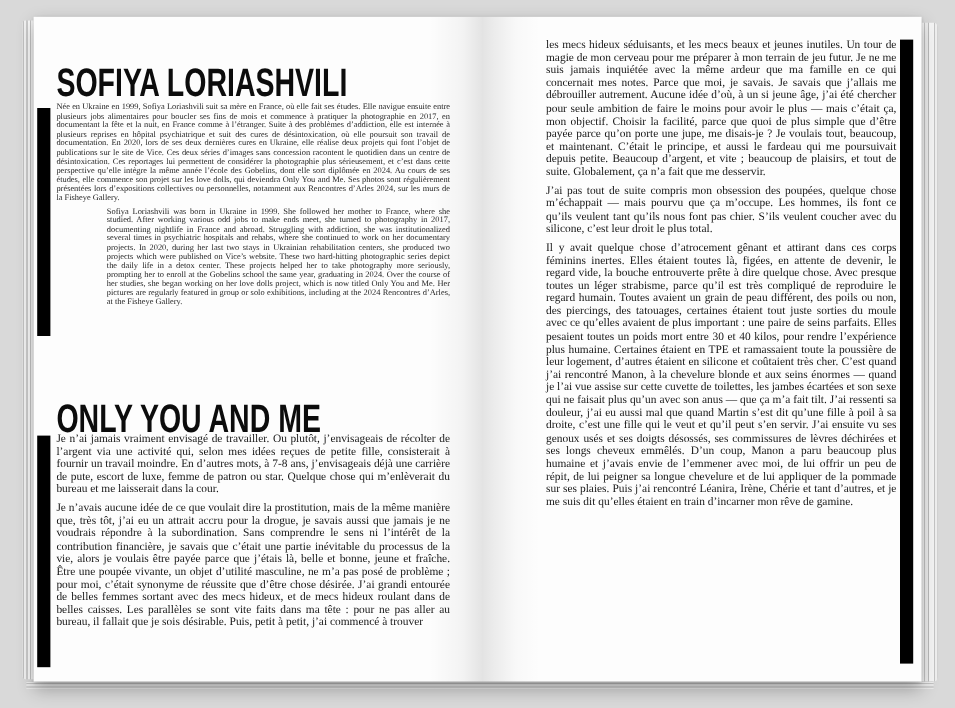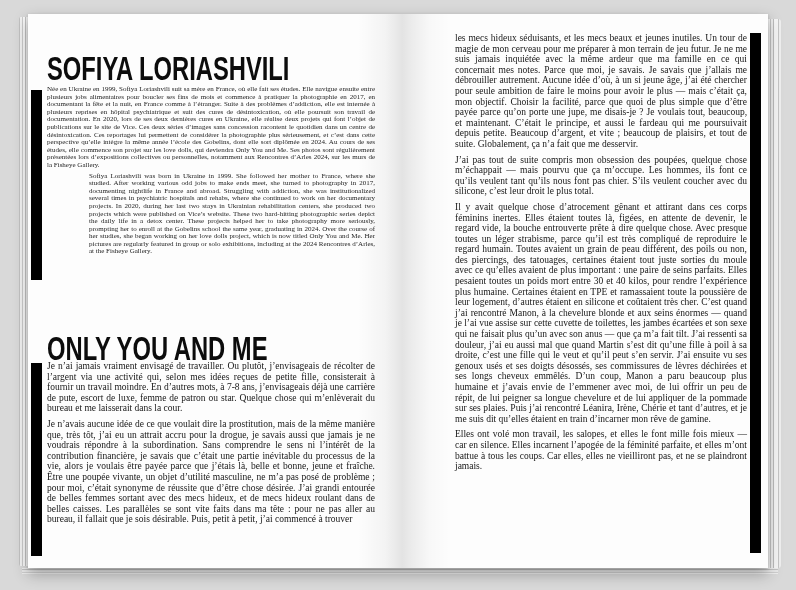--- a/index.html
+++ b/index.html
@@ -97,17 +97,16 @@
       </div>
     </div>
 
     <div class="page page-right">
       <div class="bar bar-right"></div>
 
       <div class="body-block body-right">
         <p lang="fr">les mecs hideux séduisants, et les mecs beaux et jeunes inutiles. Un tour de magie de mon cerveau pour me préparer à mon terrain de jeu futur. Je ne me suis jamais inquiétée avec la même ardeur que ma famille en ce qui concernait mes notes. Parce que moi, je savais. Je savais que j’allais me débrouiller autrement. Aucune idée d’où, à un si jeune âge, j’ai été chercher pour seule ambition de faire le moins pour avoir le plus — mais c’était ça, mon objectif. Choisir la facilité, parce que quoi de plus simple que d’être payée parce qu’on porte une jupe, me disais-je ? Je voulais tout, beaucoup, et maintenant. C’était le principe, et aussi le fardeau qui me poursuivait depuis petite. Beaucoup d’argent, et vite ; beaucoup de plaisirs, et tout de suite. Globalement, ça n’a fait que me desservir.</p>
         <p lang="fr">J’ai pas tout de suite compris mon obsession des poupées, quelque chose m’échappait — mais pourvu que ça m’occupe. Les hommes, ils font ce qu’ils veulent tant qu’ils nous font pas chier. S’ils veulent coucher avec du silicone, c’est leur droit le plus total.</p>
         <p lang="fr">Il y avait quelque chose d’atrocement gênant et attirant dans ces corps féminins inertes. Elles étaient toutes là, figées, en attente de devenir, le regard vide, la bouche entrouverte prête à dire quelque chose. Avec presque toutes un léger strabisme, parce qu’il est très compliqué de reproduire le regard humain. Toutes avaient un grain de peau différent, des poils ou non, des piercings, des tatouages, certaines étaient tout juste sorties du moule avec ce qu’elles avaient de plus important : une paire de seins parfaits. Elles pesaient toutes un poids mort entre 30 et 40 kilos, pour rendre l’expérience plus humaine. Certaines étaient en TPE et ramassaient toute la poussière de leur logement, d’autres étaient en silicone et coûtaient très cher. C’est quand j’ai rencontré Manon, à la chevelure blonde et aux seins énormes — quand je l’ai vue assise sur cette cuvette de toilettes, les jambes écartées et son sexe qui ne faisait plus qu’un avec son anus — que ça m’a fait tilt. J’ai ressenti sa douleur, j’ai eu aussi mal que quand Martin s’est dit qu’une fille à poil à sa droite, c’est une fille qui le veut et qu’il peut s’en servir. J’ai ensuite vu ses genoux usés et ses doigts désossés, ses commissures de lèvres déchirées et ses longs cheveux emmêlés. D’un coup, Manon a paru beaucoup plus humaine et j’avais envie de l’emmener avec moi, de lui offrir un peu de répit, de lui peigner sa longue chevelure et de lui appliquer de la pommade sur ses plaies. Puis j’ai rencontré Léanira, Irène, Chérie et tant d’autres, et je me suis dit qu’elles étaient en train d’incarner mon rêve de gamine.</p>
-        <p lang="fr">Elles ont volé mon travail, les salopes, et elles le font mille fois mieux — car en silence. Elles incarnent l’apogée de la féminité parfaite, et elles m’ont battue à tous les coups. Car elles, elles ne vieilliront pas, et ne se plaindront jamais.</p>
       </div>
     </div>
   </div>
 </div>
 
 </body></html>

